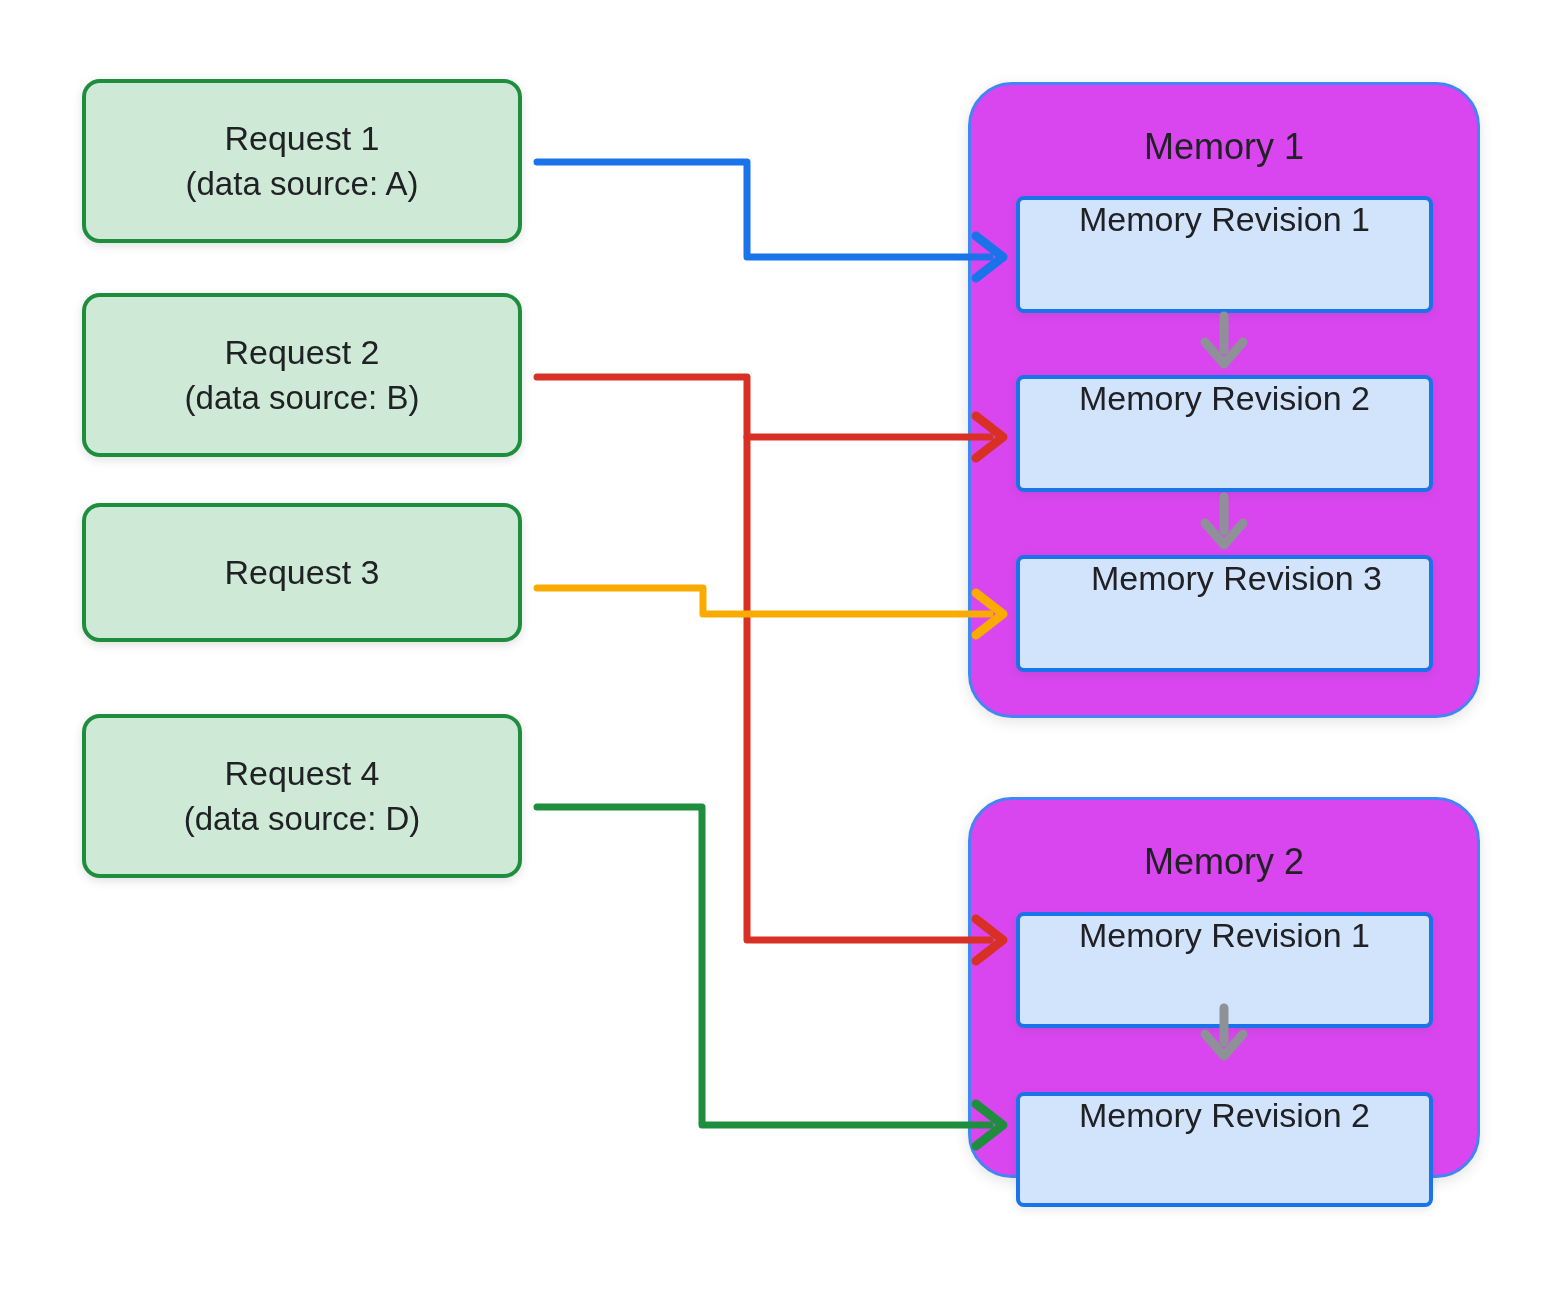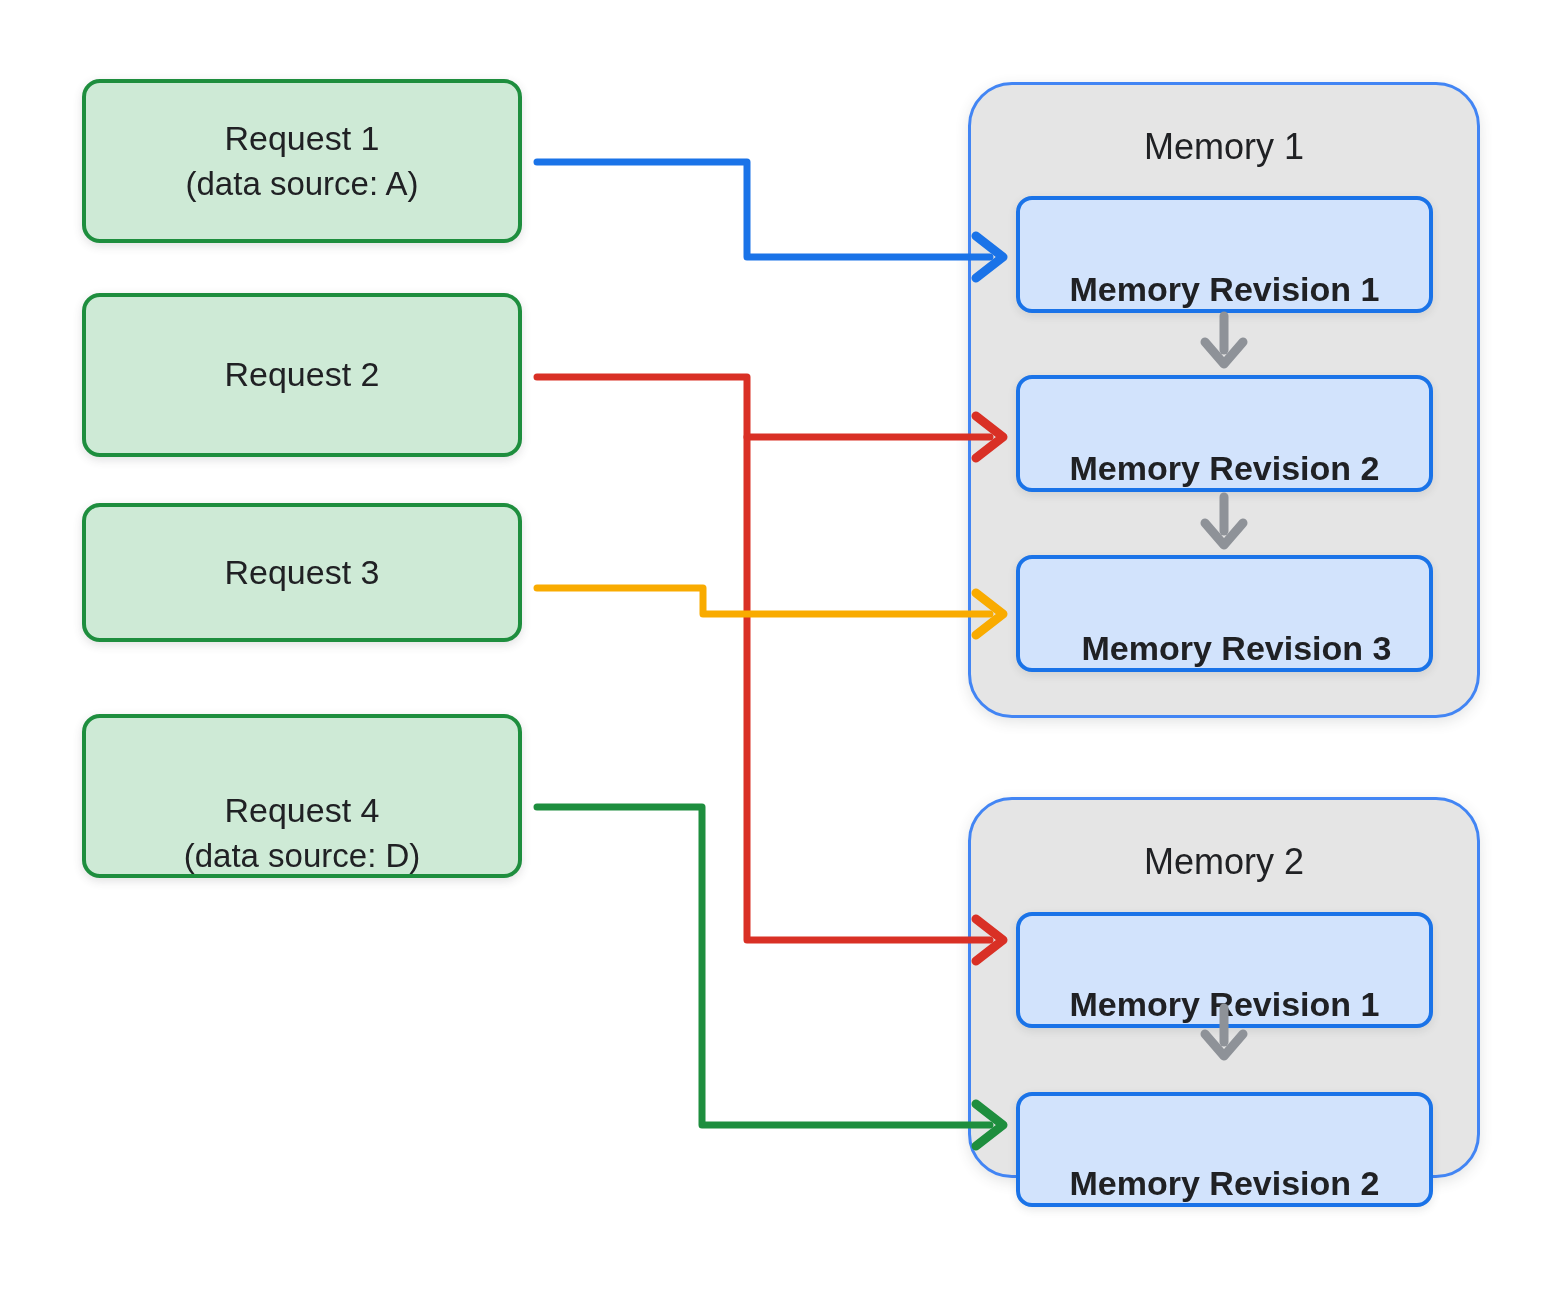--- a/index.html
+++ b/index.html
@@ -18,61 +18,62 @@
     border-radius:18px;
     display:flex; flex-direction:column; align-items:center; justify-content:center;
     gap:8px; box-sizing:border-box;
     box-shadow:0 3px 10px rgba(60,64,67,.16);
   }
   .req-title  { font-size:34px; font-weight:500; line-height:1.1; }
   .req-sub    { font-size:33px; font-weight:500; line-height:1.1; }
 
   .mem-container {
     position:absolute; left:968px; width:512px;
-    background:#e5e5e5;
+    background:#d946ef;
     border:3px solid #4285f4;
     border-radius:44px;
     box-sizing:border-box;
     box-shadow:0 4px 14px rgba(60,64,67,.14);
   }
   .mem-title {
     text-align:center; font-size:36px; font-weight:500;
     margin-top:40px; line-height:1.2;
   }
   .rev-box {
     position:absolute; left:45px; width:417px; height:117px;
     background:#d2e3fc;
     border:4px solid #1a73e8;
-    border-radius:16px;
-    display:flex; align-items:flex-end; justify-content:center;
-    font-size:34px; font-weight:700;
+    border-radius:8px;
+    display:flex; align-items:flex-start; justify-content:center;
+    font-size:34px; font-weight:400;
     box-sizing:border-box;
     box-shadow:0 3px 8px rgba(60,64,67,.12);
   }
   svg.wires {
     position:absolute; left:0; top:0; width:1562px; height:1308px;
     pointer-events:none;
   }
 </style>
 </head>
 <body>
 
 <div class="canvas">
 
   <div class="req-box" style="top:79px;">
     <div class="req-title">Request 1</div>
     <div class="req-sub">(data source: A)</div>
   </div>
   <div class="req-box" style="top:293px;">
     <div class="req-title">Request 2</div>
+    <div class="req-sub">(data source: B)</div>
   </div>
   <div class="req-box" style="top:503px;height:139px;">
     <div class="req-title">Request 3</div>
   </div>
-  <div class="req-box" style="top:714px;justify-content:flex-end;">
+  <div class="req-box" style="top:714px;">
     <div class="req-title">Request 4</div>
     <div class="req-sub">(data source: D)</div>
   </div>
 
   <div class="mem-container" style="top:82px;height:636px;">
     <div class="mem-title">Memory 1</div>
     <div class="rev-box" style="top:111px;">
       <span>Memory Revision 1</span>
     </div>
     <div class="rev-box" style="top:290px;">

